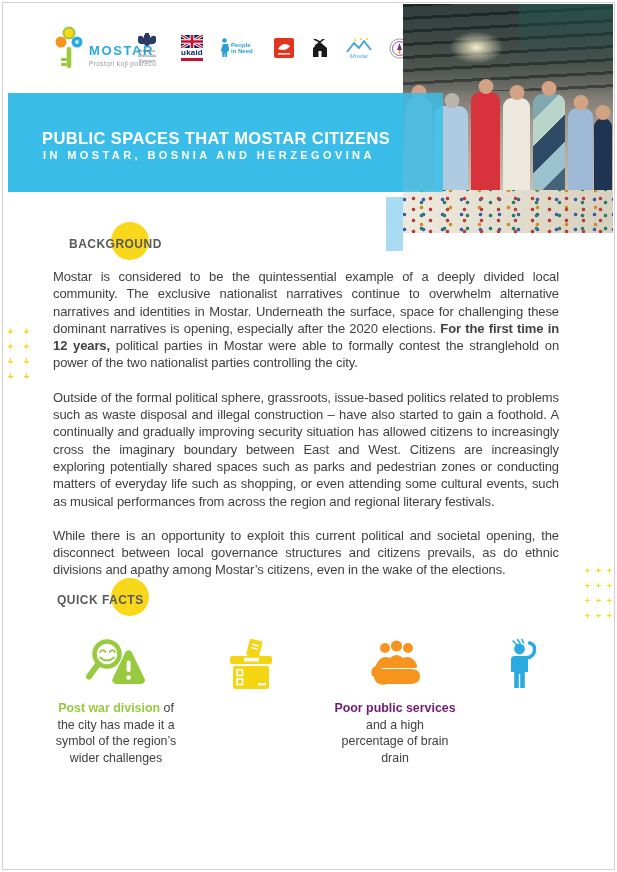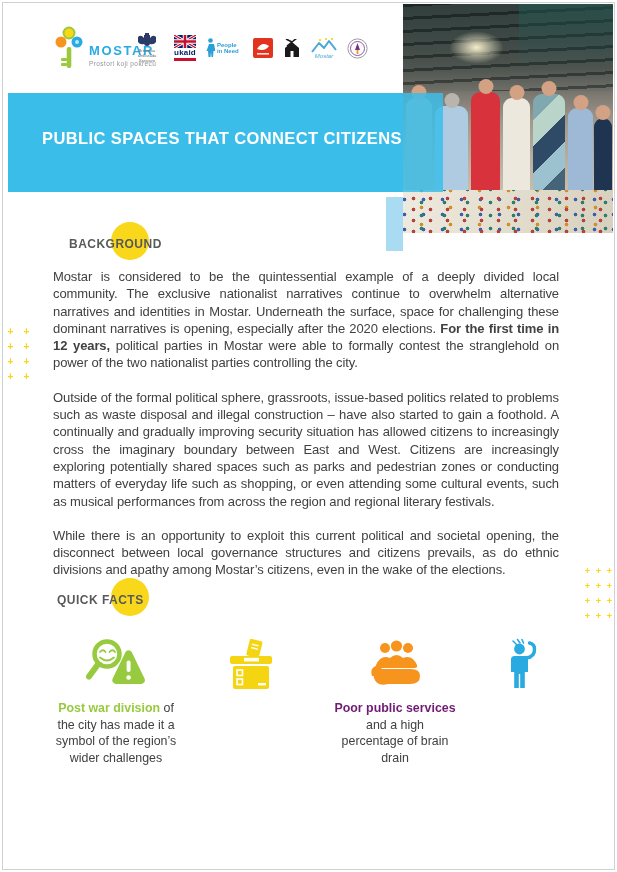--- a/index.html
+++ b/index.html
@@ -7,21 +7,21 @@
     width:617px;height:872px;position:relative;overflow:hidden;background:#ffffff;
     font-family:"Liberation Sans",sans-serif;color:#414042;
   }
   .page-frame{position:absolute;left:2px;top:2px;width:611px;height:866px;border:1px solid #cfd2d3;pointer-events:none;z-index:10;}
 
   
   .mostar-logo{position:absolute;left:52px;top:26px;display:flex;align-items:flex-end;gap:3px;z-index:2;}
   .mostar-logo .txt{padding-bottom:5px;}
   .mostar-title{font-size:13px;font-weight:bold;color:#29ABE2;letter-spacing:1.6px;line-height:13px;}
   .mostar-tagline{font-size:6.5px;color:#939598;letter-spacing:.4px;margin-top:3px;}
-  .partners{position:absolute;left:130px;top:33px;display:flex;align-items:center;gap:10px;z-index:2;}
+  .partners{position:absolute;left:130px;top:33px;display:flex;align-items:center;gap:17px;z-index:2;}
   .plogo{display:flex;flex-direction:column;align-items:center;}
   .embassy-label{font-size:4px;color:#6d6e71;text-align:center;width:34px;line-height:5px;margin-top:1px;}
   .ukaid-label{font-size:8px;font-weight:bold;color:#0B2265;line-height:8px;margin-top:1px;letter-spacing:.2px;}
   .ukaid-bar{width:22px;height:2.5px;background:#C8102E;margin-top:1px;}
   .pin{flex-direction:row;gap:2px;align-items:center;}
   .pin-label{font-size:6px;font-weight:bold;color:#2B9FD8;line-height:6.5px;width:26px;}
   .mostarcity-label{font-size:6px;font-style:italic;color:#4AA8D8;line-height:6px;margin-top:0px;}
 
   
   .photo{position:absolute;left:403px;top:4px;width:210px;height:229px;overflow:hidden;z-index:2;
@@ -183,21 +183,22 @@
       <div class="head"></div>
     </div>
   <div class="fig" style="left:191px;bottom:17%;width:18px;height:76px;background:#1e3450;">
       <div class="head"></div>
     </div>
   <div class="ph-table"></div>
 </div>
 <div class="accent-lightblue"></div>
 
 <div class="banner">
-  <div class="banner-title">PUBLIC SPACES THAT CONNECT CITIZENS</div>
+  <div class="banner-title">PUBLIC SPACES THAT MOSTAR CITIZENS</div>
+  <div class="banner-subtitle">IN MOSTAR, BOSNIA AND HERZEGOVINA</div>
 </div>
 <div class="banner-overlay"></div>
 
 <div class="dots dots-left">
   <span>+</span>
     <span>+</span>
     <span>+</span>
     <span>+</span>
     <span>+</span>
     <span>+</span>

